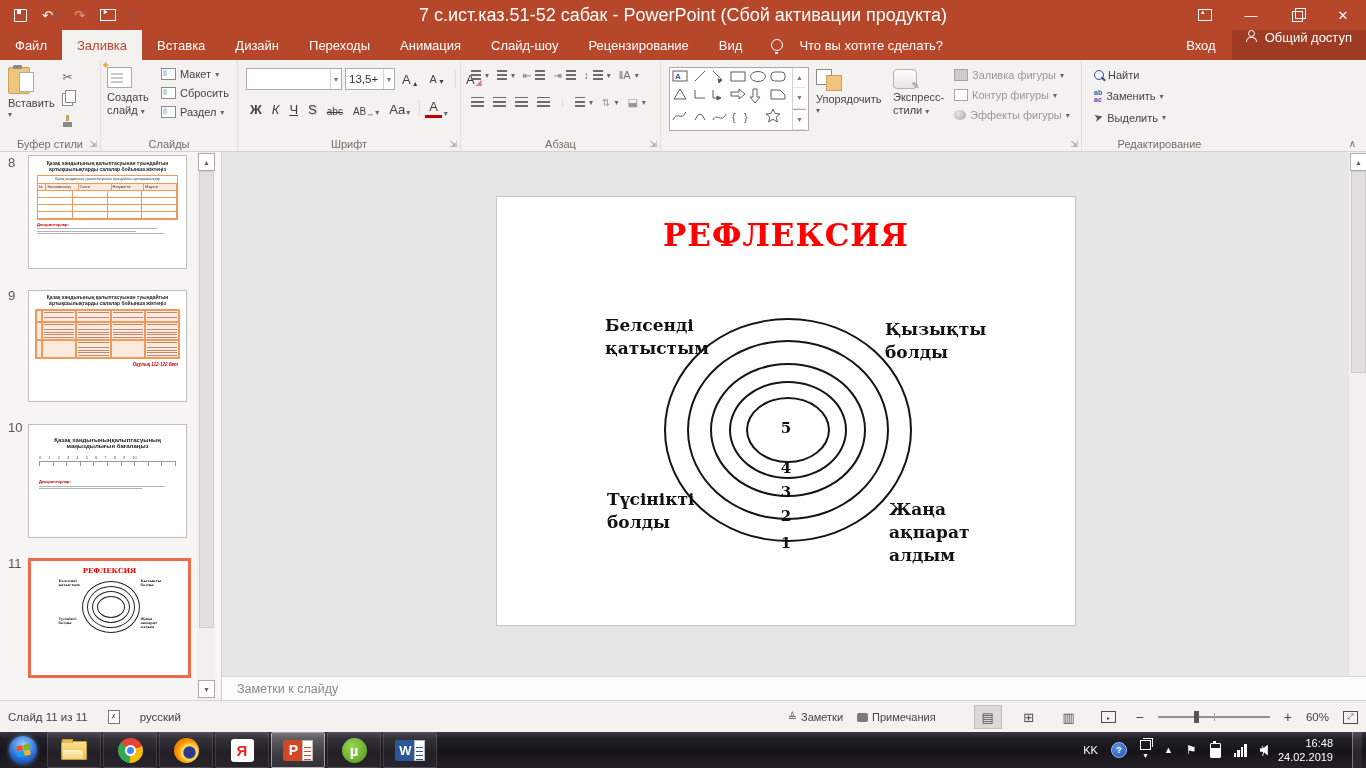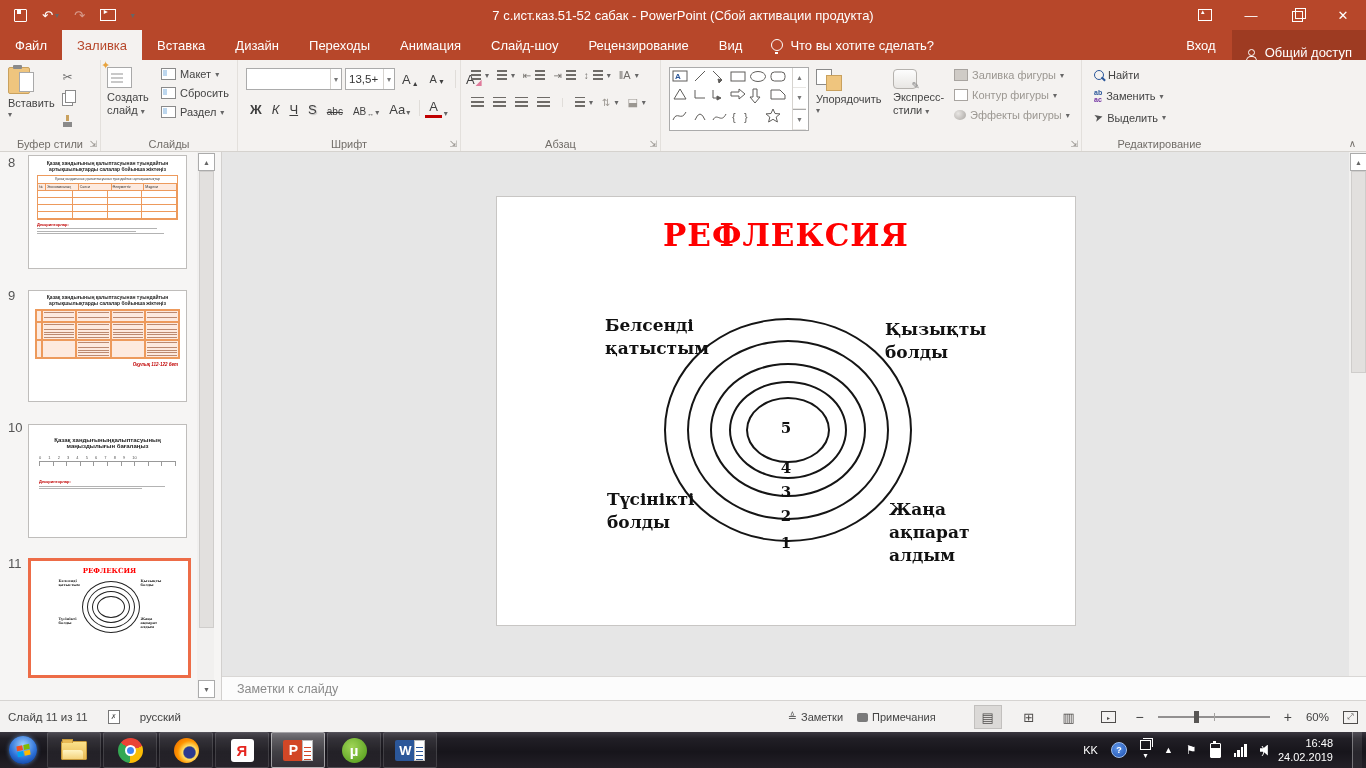--- a/index.html
+++ b/index.html
@@ -10,39 +10,39 @@
   .titlebar{position:absolute;left:0;top:0;width:1366px;height:30px;background:#B7472A;color:#fff;}
   .qat{position:absolute;left:14px;top:0;height:30px;display:flex;align-items:center;gap:15px;}
   .qbtn{font-size:13px;color:#fff;display:flex;align-items:center;gap:2px;}
   .qbtn .dd{font-size:8px;}
   .dim{opacity:.45;}
   .icon-save{width:11px;height:11px;border:1.5px solid #fff;border-radius:1px;position:relative;}
   .icon-save::before{content:"";position:absolute;left:2px;top:0;width:4px;height:4px;background:#fff;}
   .icon-show{width:14px;height:10px;border:1.5px solid #fff;position:relative;}
   .icon-show::after{content:"▸";position:absolute;left:3px;top:-3px;font-size:8px;color:#fff;}
   .title-text{position:absolute;left:50%;top:0;transform:translateX(-50%);height:30px;display:flex;align-items:center;
-              font-size:13px;white-space:nowrap;}
+              font-size:18px;white-space:nowrap;}
   .wincontrols{position:absolute;right:0;top:0;height:30px;display:flex;}
   .wc{width:46px;height:30px;display:flex;align-items:center;justify-content:center;font-size:13px;color:#fff;}
   .icon-ribbonopts{width:12px;height:10px;border:1px solid #fff;position:relative;}
   .icon-ribbonopts::after{content:"▴";position:absolute;left:2px;top:-2px;font-size:7px;}
   .icon-restore{width:9px;height:9px;border:1px solid #fff;position:relative;margin-top:2px;}
   .icon-restore::before{content:"";position:absolute;left:2px;top:-4px;width:9px;height:9px;border:1px solid #fff;}
 
   
   .tabrow{position:absolute;left:0;top:30px;width:1366px;height:30px;background:#B7472A;display:flex;align-items:stretch;
           color:#fff;font-size:13px;}
   .tab{padding:0 15px;display:flex;align-items:center;cursor:default;white-space:nowrap;}
   .tab.active{background:#F4F2F0;color:#B7472A;}
-  .tellme{display:flex;align-items:center;gap:7px;padding:0 14px;}
+  .tellme{display:flex;align-items:center;gap:16px;padding:0 14px;}
   .bulb{width:10px;height:10px;border:1.4px solid #fff;border-radius:50%;position:relative;}
   .bulb::after{content:"";position:absolute;left:2.5px;bottom:-4px;width:3px;height:2.5px;background:#fff;}
   .tabspacer{flex:1;}
   .signin{display:flex;align-items:center;padding:0 16px;}
-  .share{background:#9E3B22;display:flex;align-items:flex-end;gap:8px;padding:0 14px;}
+  .share{background:#9E3B22;display:flex;align-items:flex-start;gap:8px;padding:0 14px;}
   .person{width:11px;height:11px;position:relative;}
   .person::before{content:"";position:absolute;left:2px;top:0;width:5px;height:5px;border:1.2px solid #fff;border-radius:50%;}
   .person::after{content:"";position:absolute;left:0;bottom:-1px;width:9px;height:4px;border:1.2px solid #fff;border-bottom:none;
                  border-radius:5px 5px 0 0;}
 
   
   .ribbon{position:absolute;left:0;top:60px;width:1366px;height:91px;background:#F4F2F0;border-bottom:1px solid #D5D2CE;}
   .rgroup{position:absolute;top:0;height:91px;border-right:1px solid #E3E0DC;}
   .rg-label{position:absolute;bottom:1px;left:0;right:0;text-align:center;font-size:11px;color:#716D68;white-space:nowrap;}
   .launcher{position:absolute;bottom:2px;right:3px;font-size:9px;color:#908C87;}

